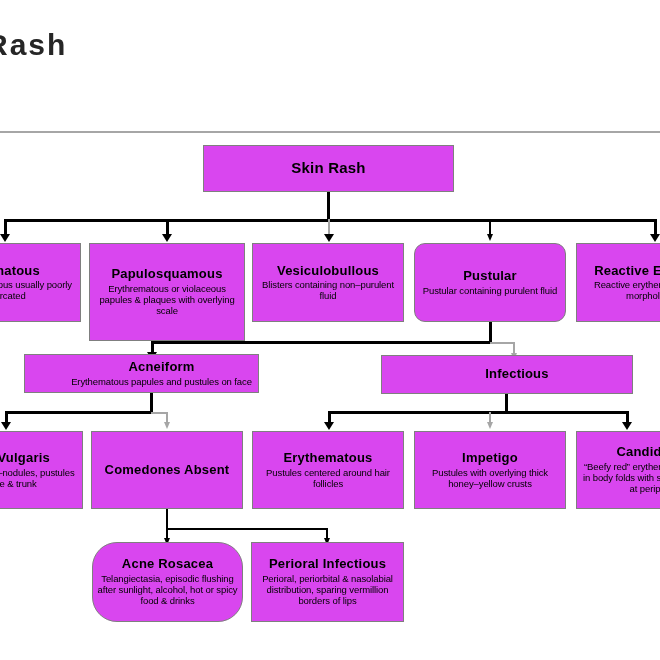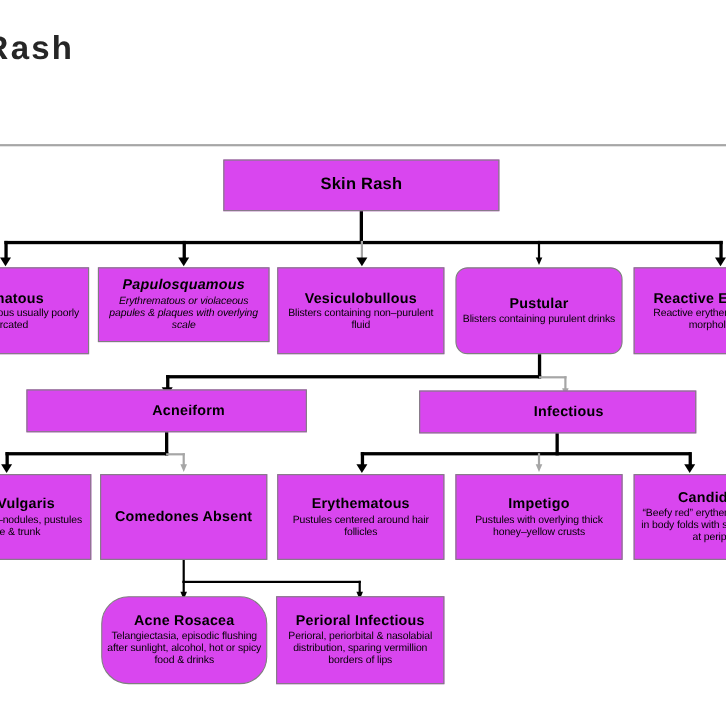--- a/index.html
+++ b/index.html
@@ -171,42 +171,43 @@
 
   <div class="node t-root" style="left:203px; top:145px; width:251px; height:47px;">
     <div class="node-title">Skin Rash</div>
   </div>
 
   <div class="node t-lvl2" style="left:-79px; top:243px; width:160px; height:79px;">
     <div class="node-title">Eczematous</div>
     <div class="node-desc">Scaly/Erythematous usually poorly demarcated</div>
   </div>
 
-  <div class="node t-lvl2" style="left:89px; top:243px; width:156px; height:68px;font-style:italic;">
+  <div class="node t-lvl2" style="left:89px; top:243px; width:156px; height:98px;">
     <div class="node-title">Papulosquamous</div>
     <div class="node-desc">Erythrematous or violaceous papules &amp; plaques with overlying scale</div>
   </div>
 
   <div class="node t-lvl2" style="left:252px; top:243px; width:152px; height:79px;">
     <div class="node-title">Vesiculobullous</div>
     <div class="node-desc">Blisters containing non–purulent fluid</div>
   </div>
 
   <div class="node t-lvl2" style="left:414px; top:243px; width:152px; height:79px;border-radius:11px;">
     <div class="node-title">Pustular</div>
-    <div class="node-desc">Blisters containing purulent drinks</div>
+    <div class="node-desc">Pustular containing purulent fluid</div>
   </div>
 
   <div class="node t-lvl2" style="left:576px; top:243px; width:156px; height:79px;">
     <div class="node-title">Reactive Erythema</div>
     <div class="node-desc">Reactive erythema of various morphologies</div>
   </div>
 
-  <div class="node t-lvl3" style="left:24px; top:354px; width:255px; height:39px;padding-left:44px;">
+  <div class="node t-lvl3" style="left:24px; top:354px; width:235px; height:39px;padding-left:44px;">
     <div class="node-title">Acneiform</div>
+    <div class="node-desc">Erythematous papules and pustules on face</div>
   </div>
 
   <div class="node t-lvl3 t-plain" style="left:381px; top:355px; width:252px; height:39px;padding-left:24px;">
     <div class="node-title">Infectious</div>
   </div>
 
   <div class="node t-lvl4" style="left:-72px; top:431px; width:155px; height:78px;">
     <div class="node-title">Acne Vulgaris</div>
     <div class="node-desc">Comedones +/–nodules, pustules on face &amp; trunk</div>
   </div>

